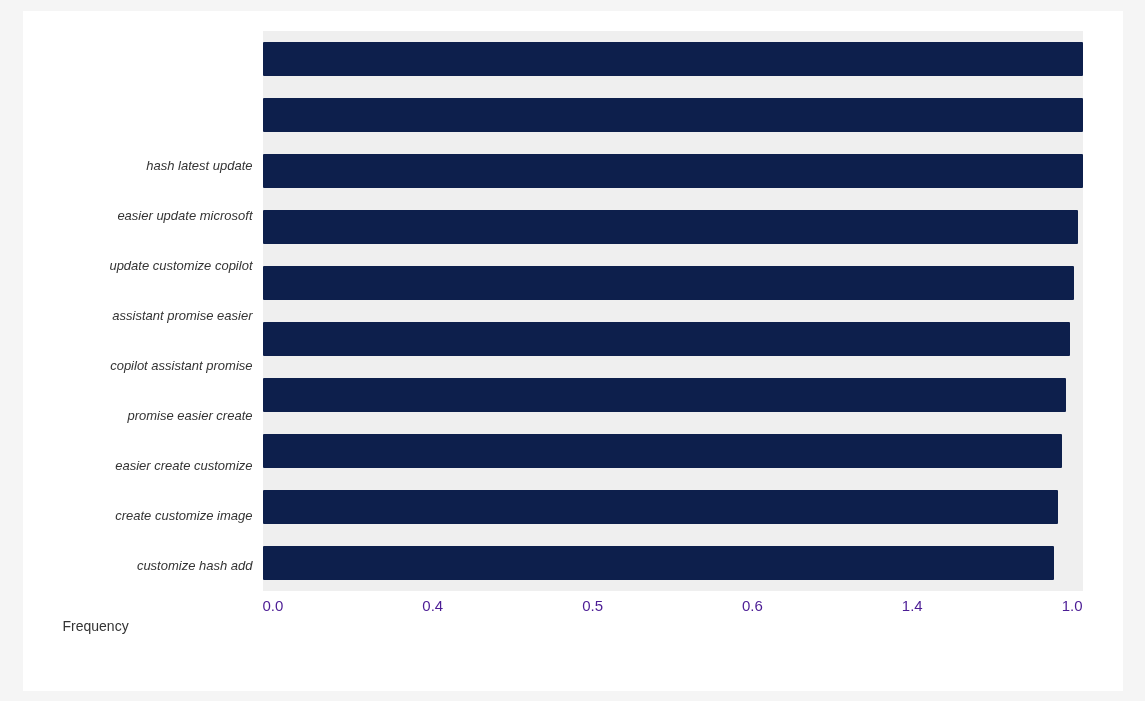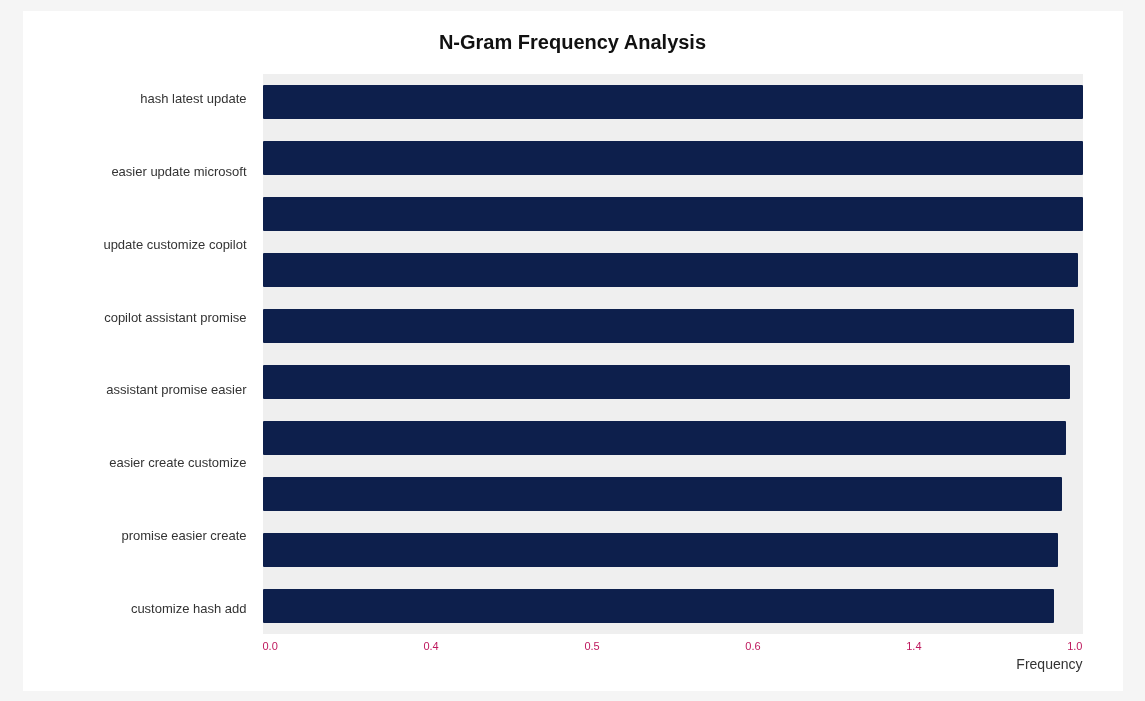--- a/index.html
+++ b/index.html
@@ -27,23 +27,24 @@
       margin-bottom: 20px;
     }
     .chart-inner {
       display: flex;
       flex-direction: row;
       height: 560px;
     }
     .y-axis {
       display: flex;
       flex-direction: column;
-      justify-content: space-between;
+      justify-content: flex-end;
       width: 200px;
-      padding-right: 16px;
+      padding-right: 10px;
+      font-style: italic;
     }
     .y-label {
       font-size: 13px;
       color: #333;
       text-align: right;
       height: 50px;
       display: flex;
       align-items: center;
       justify-content: flex-end;
     }
@@ -68,44 +69,44 @@
     }
     .x-axis {
       display: flex;
       flex-direction: row;
       margin-left: 200px;
       margin-top: 6px;
       justify-content: space-between;
       width: calc(100% - 200px);
     }
     .x-tick {
-      font-size: 11px;
-      color: #be185d;
+      font-size: 15px;
+      color: #4c1d95;
     }
     .x-label {
-      text-align: right;
+      text-align: left;
       font-size: 14px;
       color: #333;
       margin-top: 4px;
     }
   </style>
 </head>
 <body>
 
 <div class="chart-container">
-  <div class="chart-title">N-Gram Frequency Analysis</div>
   <div class="chart-inner">
     <div class="y-axis">
     <div class="y-label">hash latest update</div>
         <div class="y-label">easier update microsoft</div>
         <div class="y-label">update customize copilot</div>
+        <div class="y-label">assistant promise easier</div>
         <div class="y-label">copilot assistant promise</div>
-        <div class="y-label">assistant promise easier</div>
+        <div class="y-label">promise easier create</div>
         <div class="y-label">easier create customize</div>
-        <div class="y-label">promise easier create</div>
+        <div class="y-label">create customize image</div>
         <div class="y-label">customize hash add</div>
       </div>
     <div class="bars-area">
     <div class="bar-row">
           <div class="bar" style="width: 100%;"></div>
         </div>
         <div class="bar-row">
           <div class="bar" style="width: 100%;"></div>
         </div>
         <div class="bar-row">

